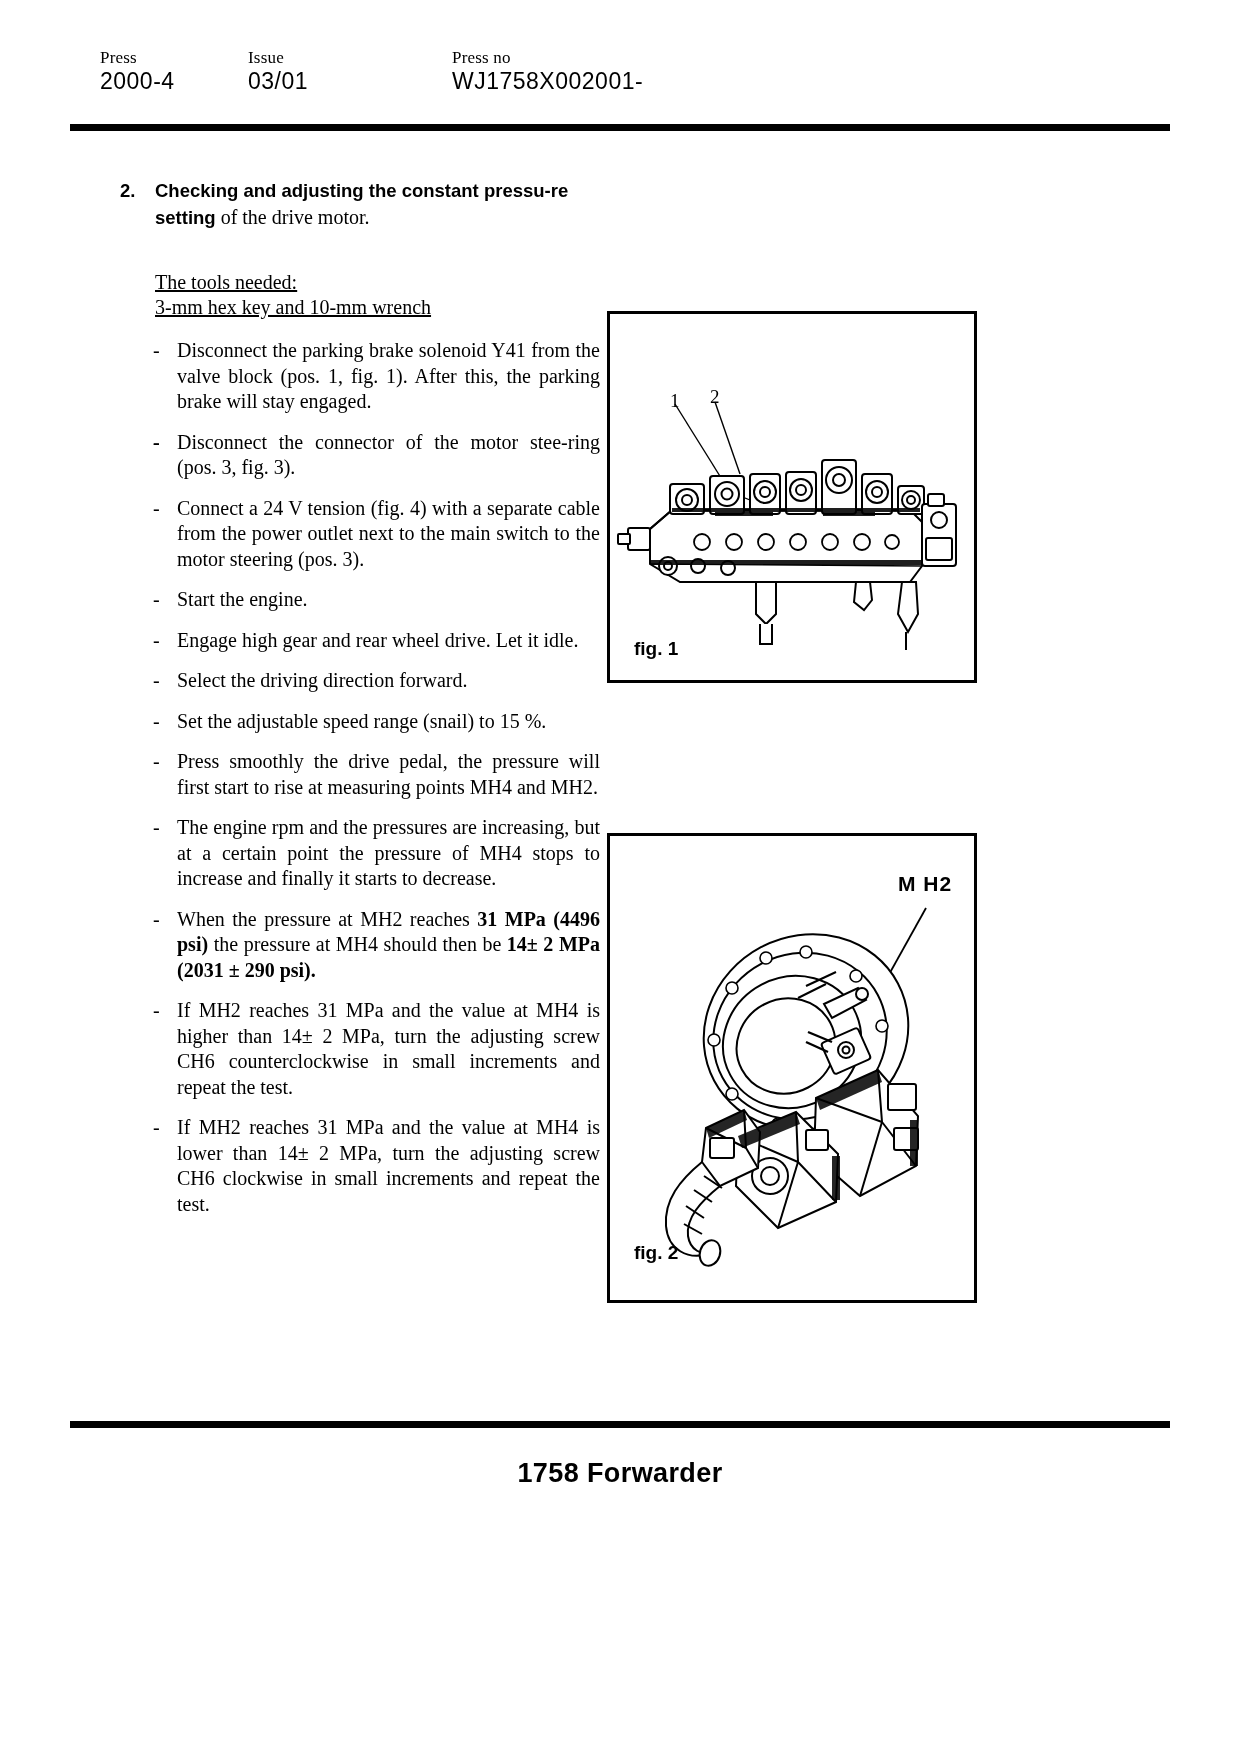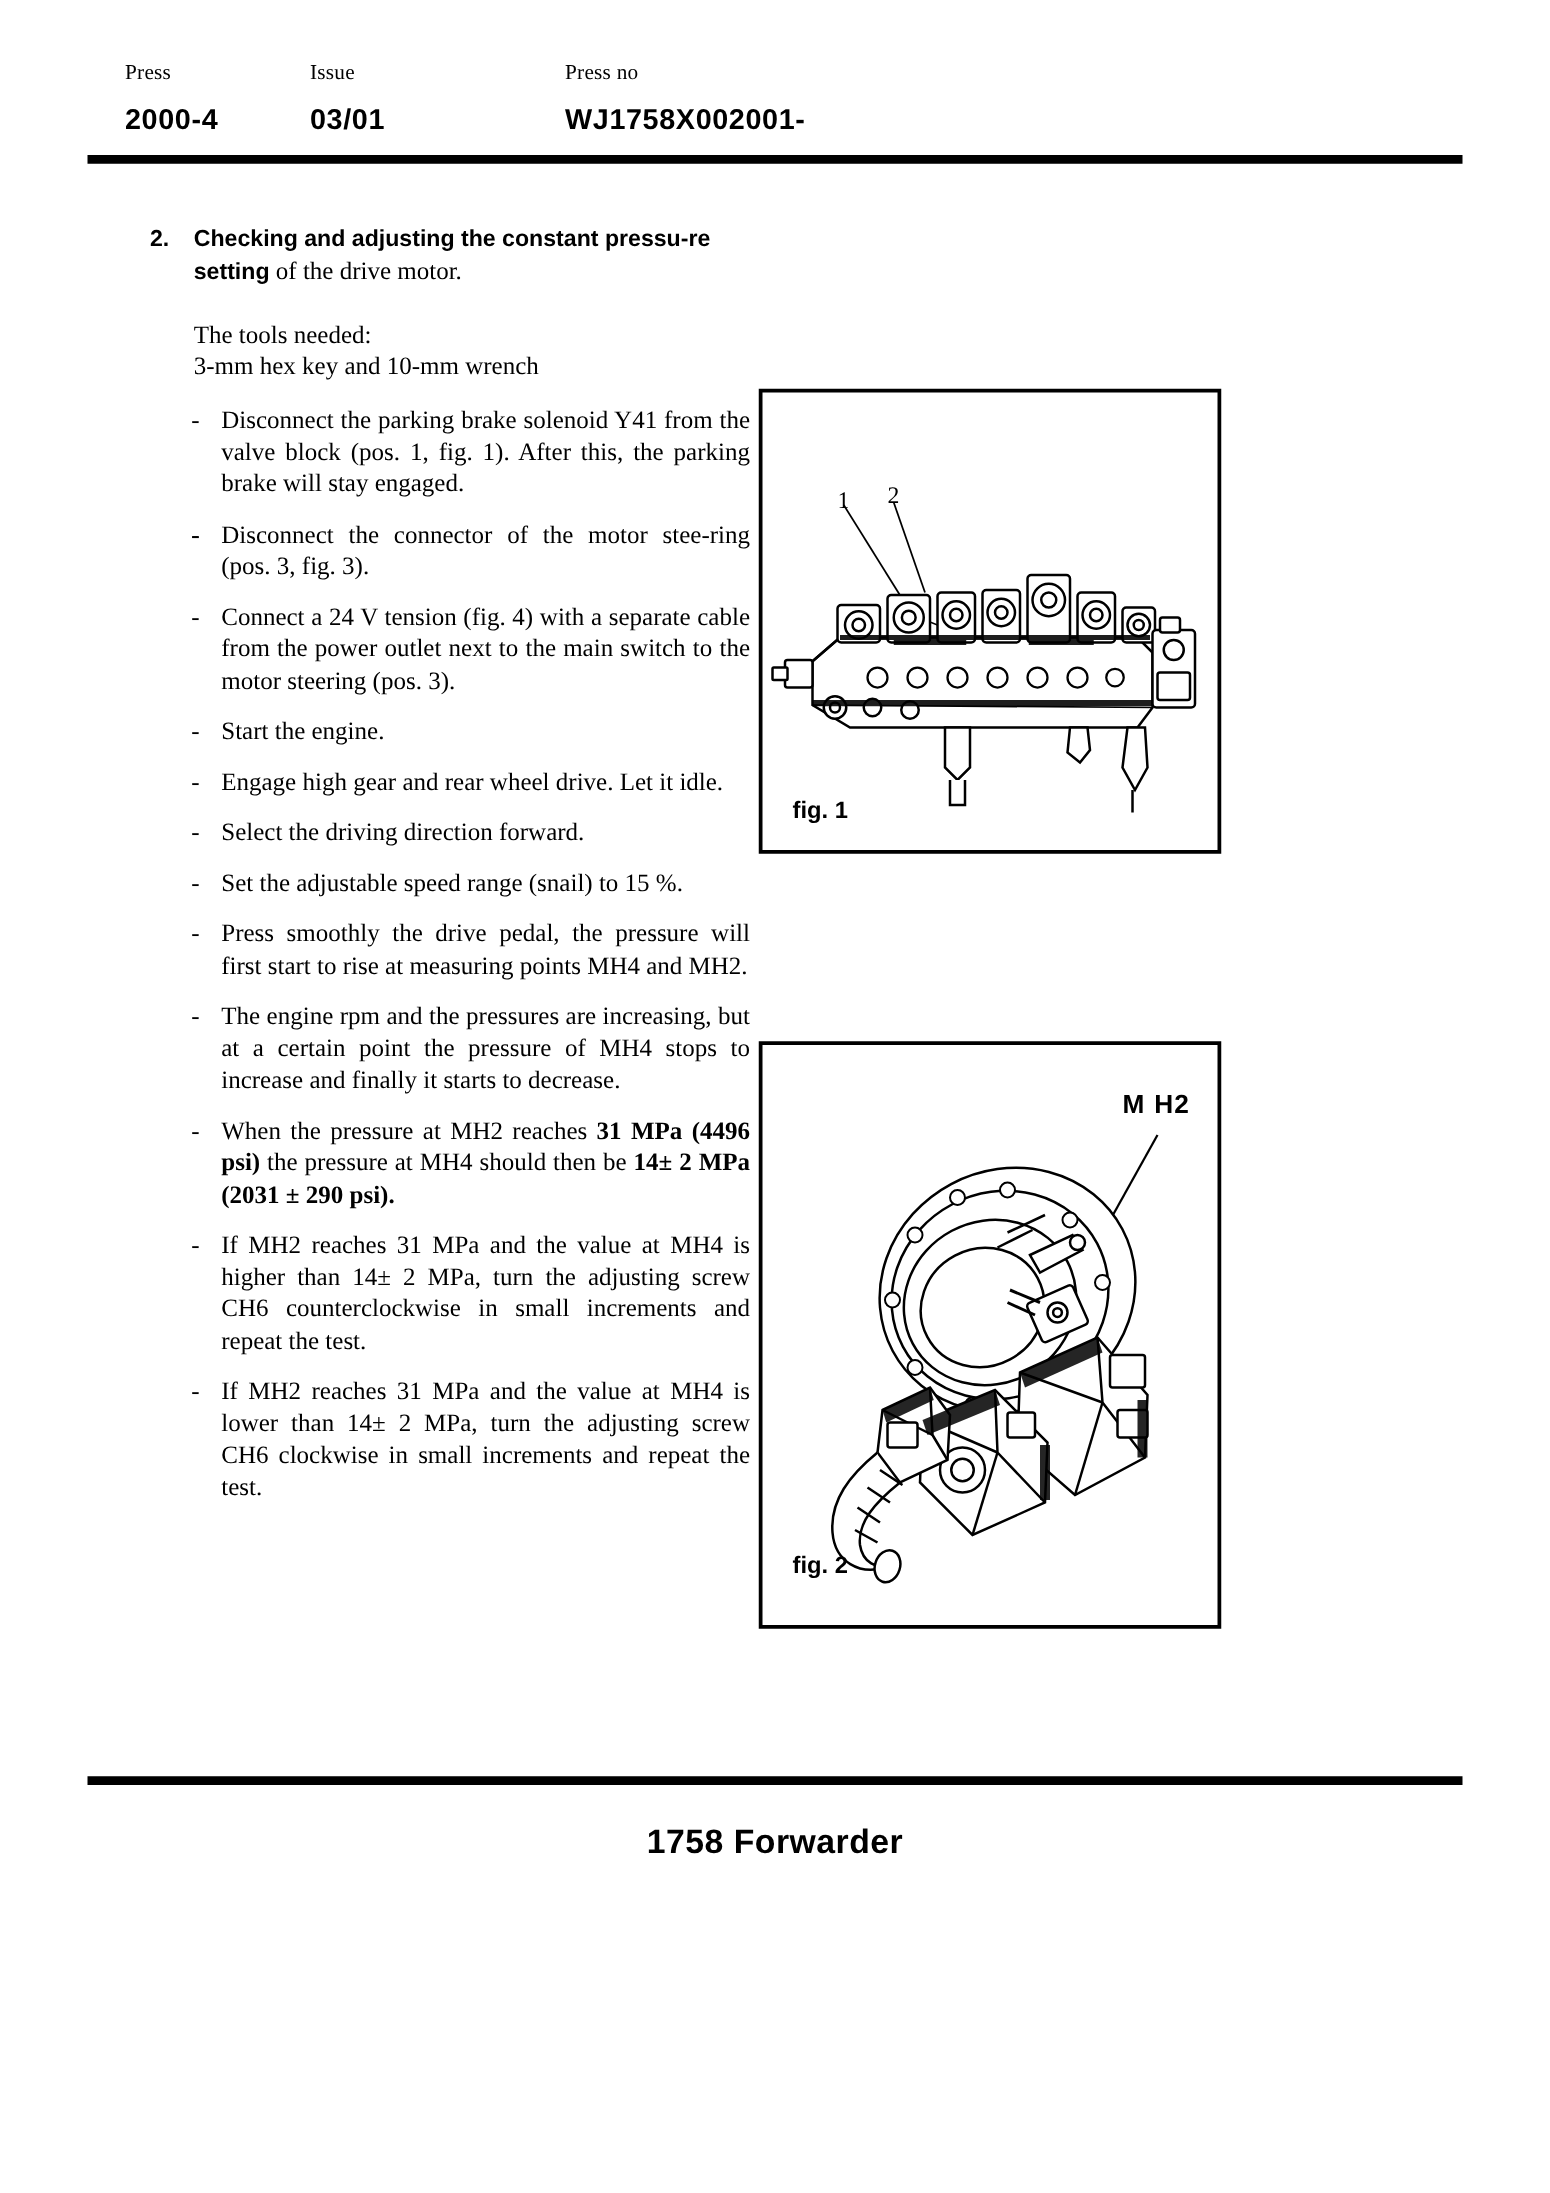--- a/index.html
+++ b/index.html
@@ -10,21 +10,21 @@
     font-family:"Liberation Serif", serif;
     color:#000000;
     position:relative;
     overflow:hidden;
   }
 
   
   .header { position:absolute; left:100px; top:48px; width:1040px; height:90px; }
   .hdr-col { position:absolute; }
   .hdr-label { font-family:"Liberation Serif", serif; font-size:17px; letter-spacing:0.2px; }
-  .hdr-value { font-family:"Liberation Sans", sans-serif; font-weight:bold; font-size:23px; letter-spacing:0.5px; margin-top:14px; }
+  .hdr-value { font-family:"Liberation Sans", sans-serif; font-weight:normal; font-size:23px; letter-spacing:0.5px; }
   .col-page  { left:0px;   top:0; }
   .col-issue { left:148px; top:0; }
   .col-ser   { left:352px; top:0; }
 
   .rule-top {
     position:absolute; left:70px; top:124px; width:1100px; height:7px; background:#000;
   }
   .rule-bottom {
     position:absolute; left:70px; top:1421px; width:1100px; height:7px; background:#000;
   }
@@ -52,21 +52,21 @@
     font-family:"Liberation Sans", sans-serif;
     font-weight:bold; font-size:18.5px;
   }
   .section-title b { font-weight:bold; }
   .section-title .reg {
     font-family:"Liberation Serif", serif;
     font-weight:normal;
     font-size:20px;
   }
 
-  .tools { margin-top:26px; padding-left:35px; font-size:20px; line-height:25px; }
+  .tools { margin-top:39px; padding-left:35px; font-size:20px; line-height:25px;text-decoration:underline; }
 
   ul.bullets { list-style:none; margin:0; padding:0; margin-top:18px; }
   ul.bullets li {
     position:relative;
     padding-left:57px;
     font-size:20px;
     line-height:25.5px;
     margin-bottom:15px;
     text-align:justify;
     text-justify:inter-word;

